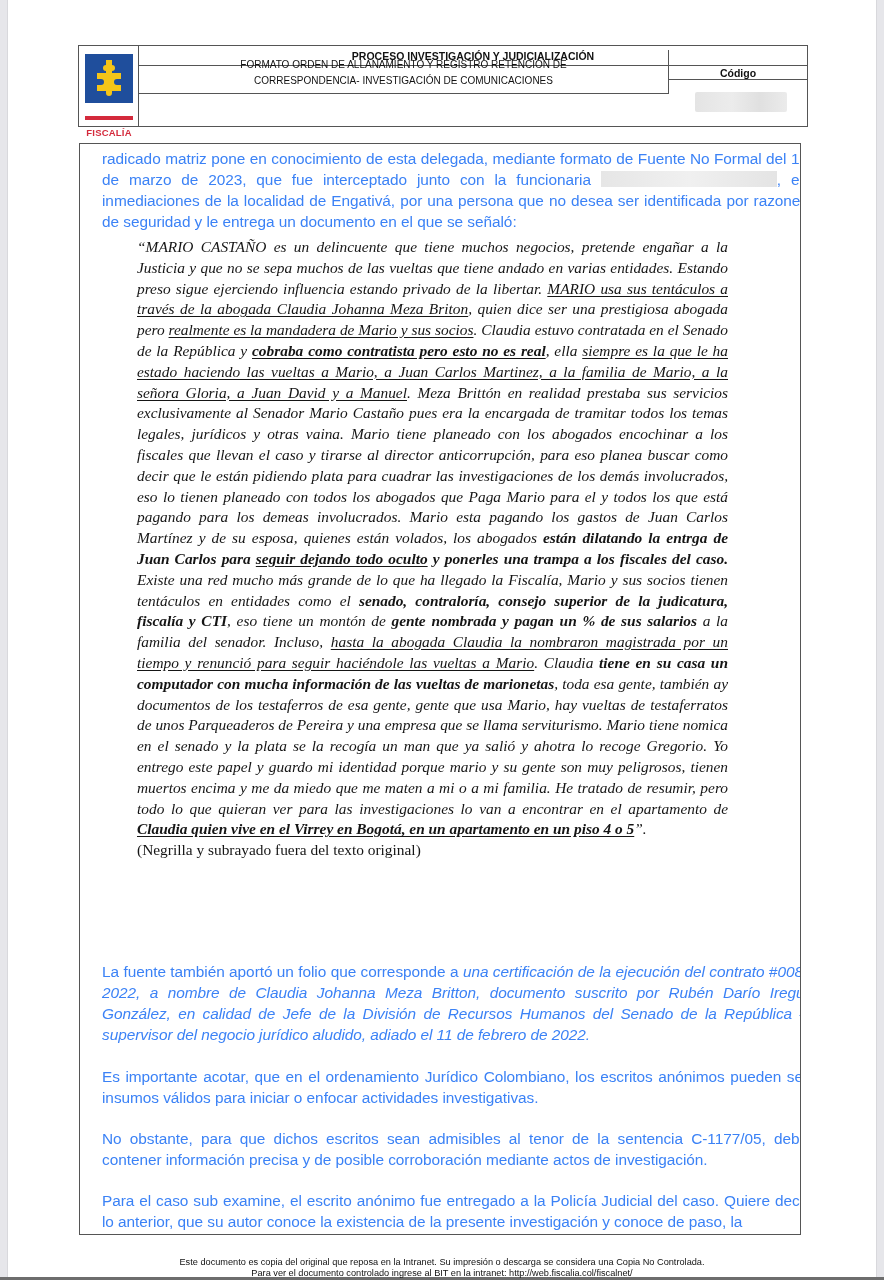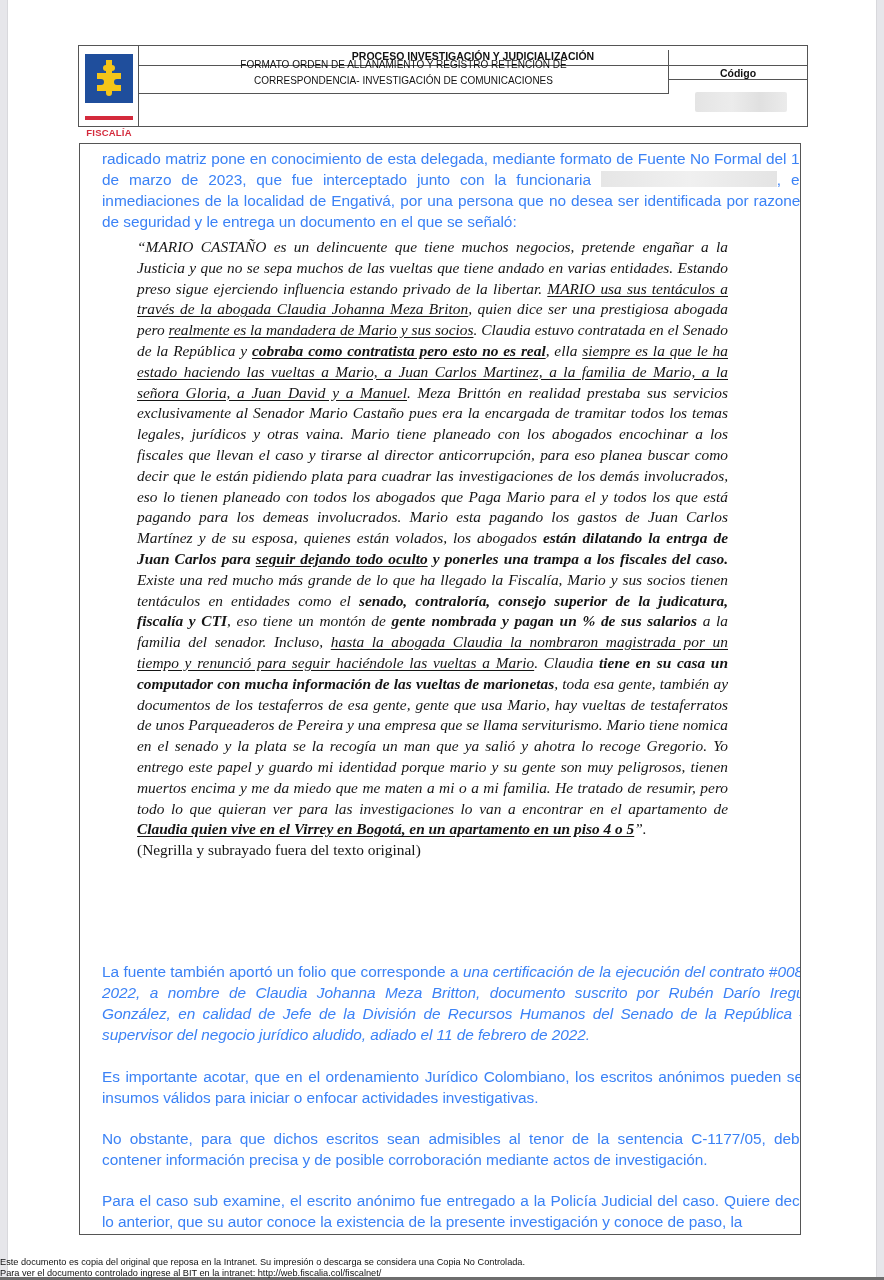--- a/index.html
+++ b/index.html
@@ -38,21 +38,21 @@
   .quote { position: absolute; left: 57px; top: 93px; width: 591px; font-size: 15.4px; line-height: 20.8px; text-align: justify; font-style: italic; color: #151515; font-family: Liberation Serif, serif; }
   .quote .u { text-decoration: underline; text-underline-offset: 2px; }
   .quote .bb { font-weight: bold; }
   .quote .nf { font-style: normal; }
   .p2 { top: 817px; }
   .p2 .i { font-style: italic; }
   .p3 { top: 922px; }
   .p4 { top: 984px; }
   .p5 { top: 1046px; }
 
-  .footer { position: absolute; left: 0; top: 1257px; width: 884px; text-align: left; font-size: 9.2px; line-height: 11px; color: #111; }
+  .footer { position: absolute; left: 0; top: 1257px; width: 884px; text-align: center; font-size: 9.2px; line-height: 11px; color: #111; }
 </style>
 </head>
 <body>
 
 <div class="edge-left"></div>
 <div class="edge-right"></div>
 <div class="edge-bottom"></div>
 
 <div class="hdr">
   <div class="logo-cell">

